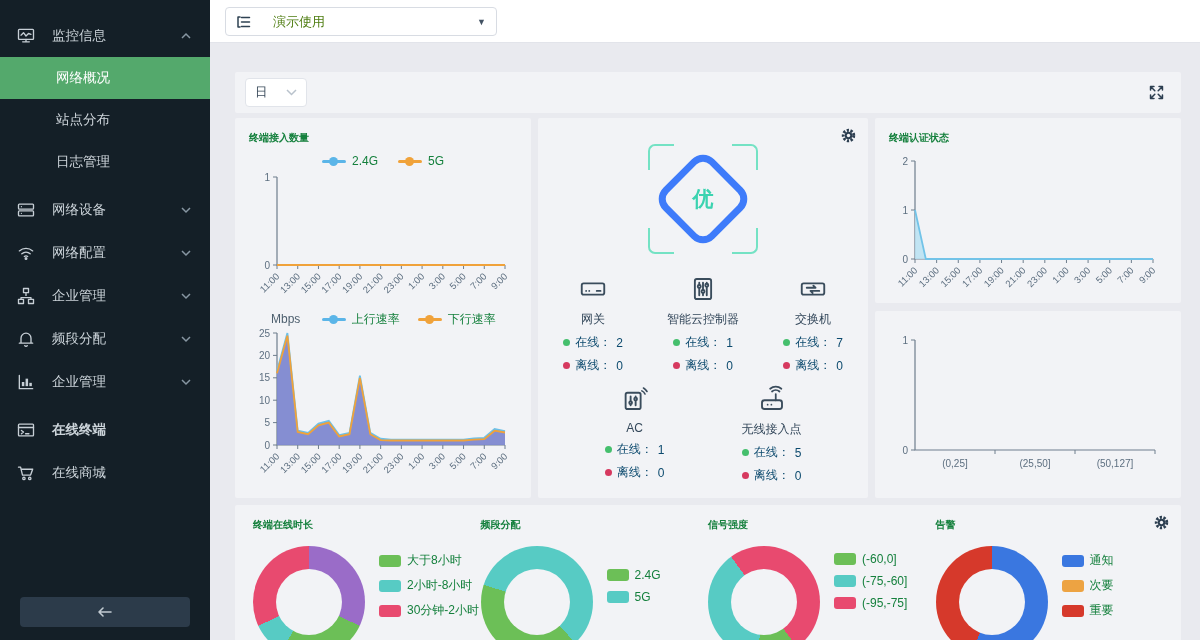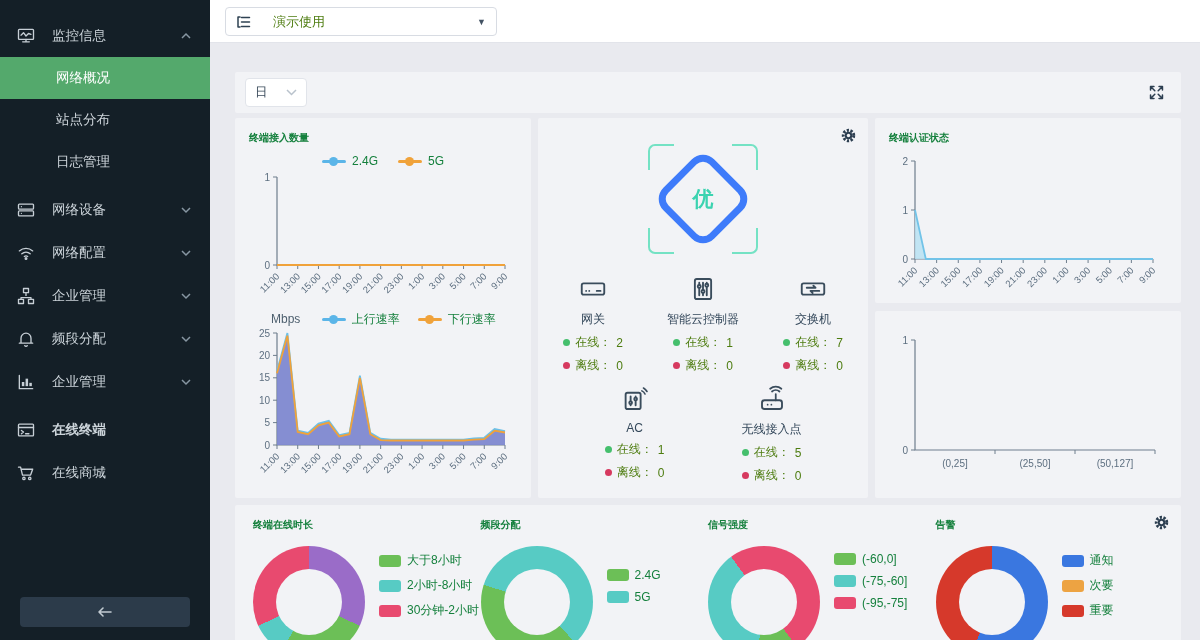--- a/index.html
+++ b/index.html
@@ -75,21 +75,21 @@
   .b-br { right:4px; bottom:4px; border-right-width:2px; border-bottom-width:2px; border-bottom-right-radius:7px; }
   .diamond { position:absolute; left:50%; top:50%; width:72px; height:72px; margin:-36px 0 0 -36px;
     border:7px solid #3e7bfa; border-radius:16px; transform:rotate(45deg); }
   .grade { position:absolute; left:0; top:0; width:118px; height:118px; display:flex;
     align-items:center; justify-content:center; color:#3bd3b0; font-size:21px; font-weight:bold; }
   .dev-grid3 { display:grid; grid-template-columns:1fr 1fr 1fr; margin-top:16px; }
   .dev-grid2 { display:grid; grid-template-columns:1fr 1fr; margin-top:10px; padding:0 28px; }
   .dev { display:flex; flex-direction:column; align-items:center; }
   .dev .dico { width:30px; height:30px; color:#3a4c5c; }
   .dev .dname { font-size:12px; color:#33475a; margin-top:7px; }
-  .dstat { display:flex; align-items:center; gap:5px; margin-top:6px; font-size:12px; color:#4d7c0f; }
+  .dstat { display:flex; align-items:center; gap:5px; margin-top:6px; font-size:12px; color:#0c4a6e; }
   .dot { width:7px; height:7px; border-radius:50%; }
   .dot.on { background:#45bf6d; } .dot.off { background:#d6395f; }
 
   
   .donut-row { display:flex; margin-top:0; }
   .dsec { flex:1; }
   .dsec .ctitle { margin-bottom:14px; }
   .dflex { display:flex; }
   .donut { position:relative; width:112px; height:112px; border-radius:50%; flex:0 0 112px; }
   .donut .hole { position:absolute; left:50%; top:50%; width:66px; height:66px; margin:-33px 0 0 -33px;

